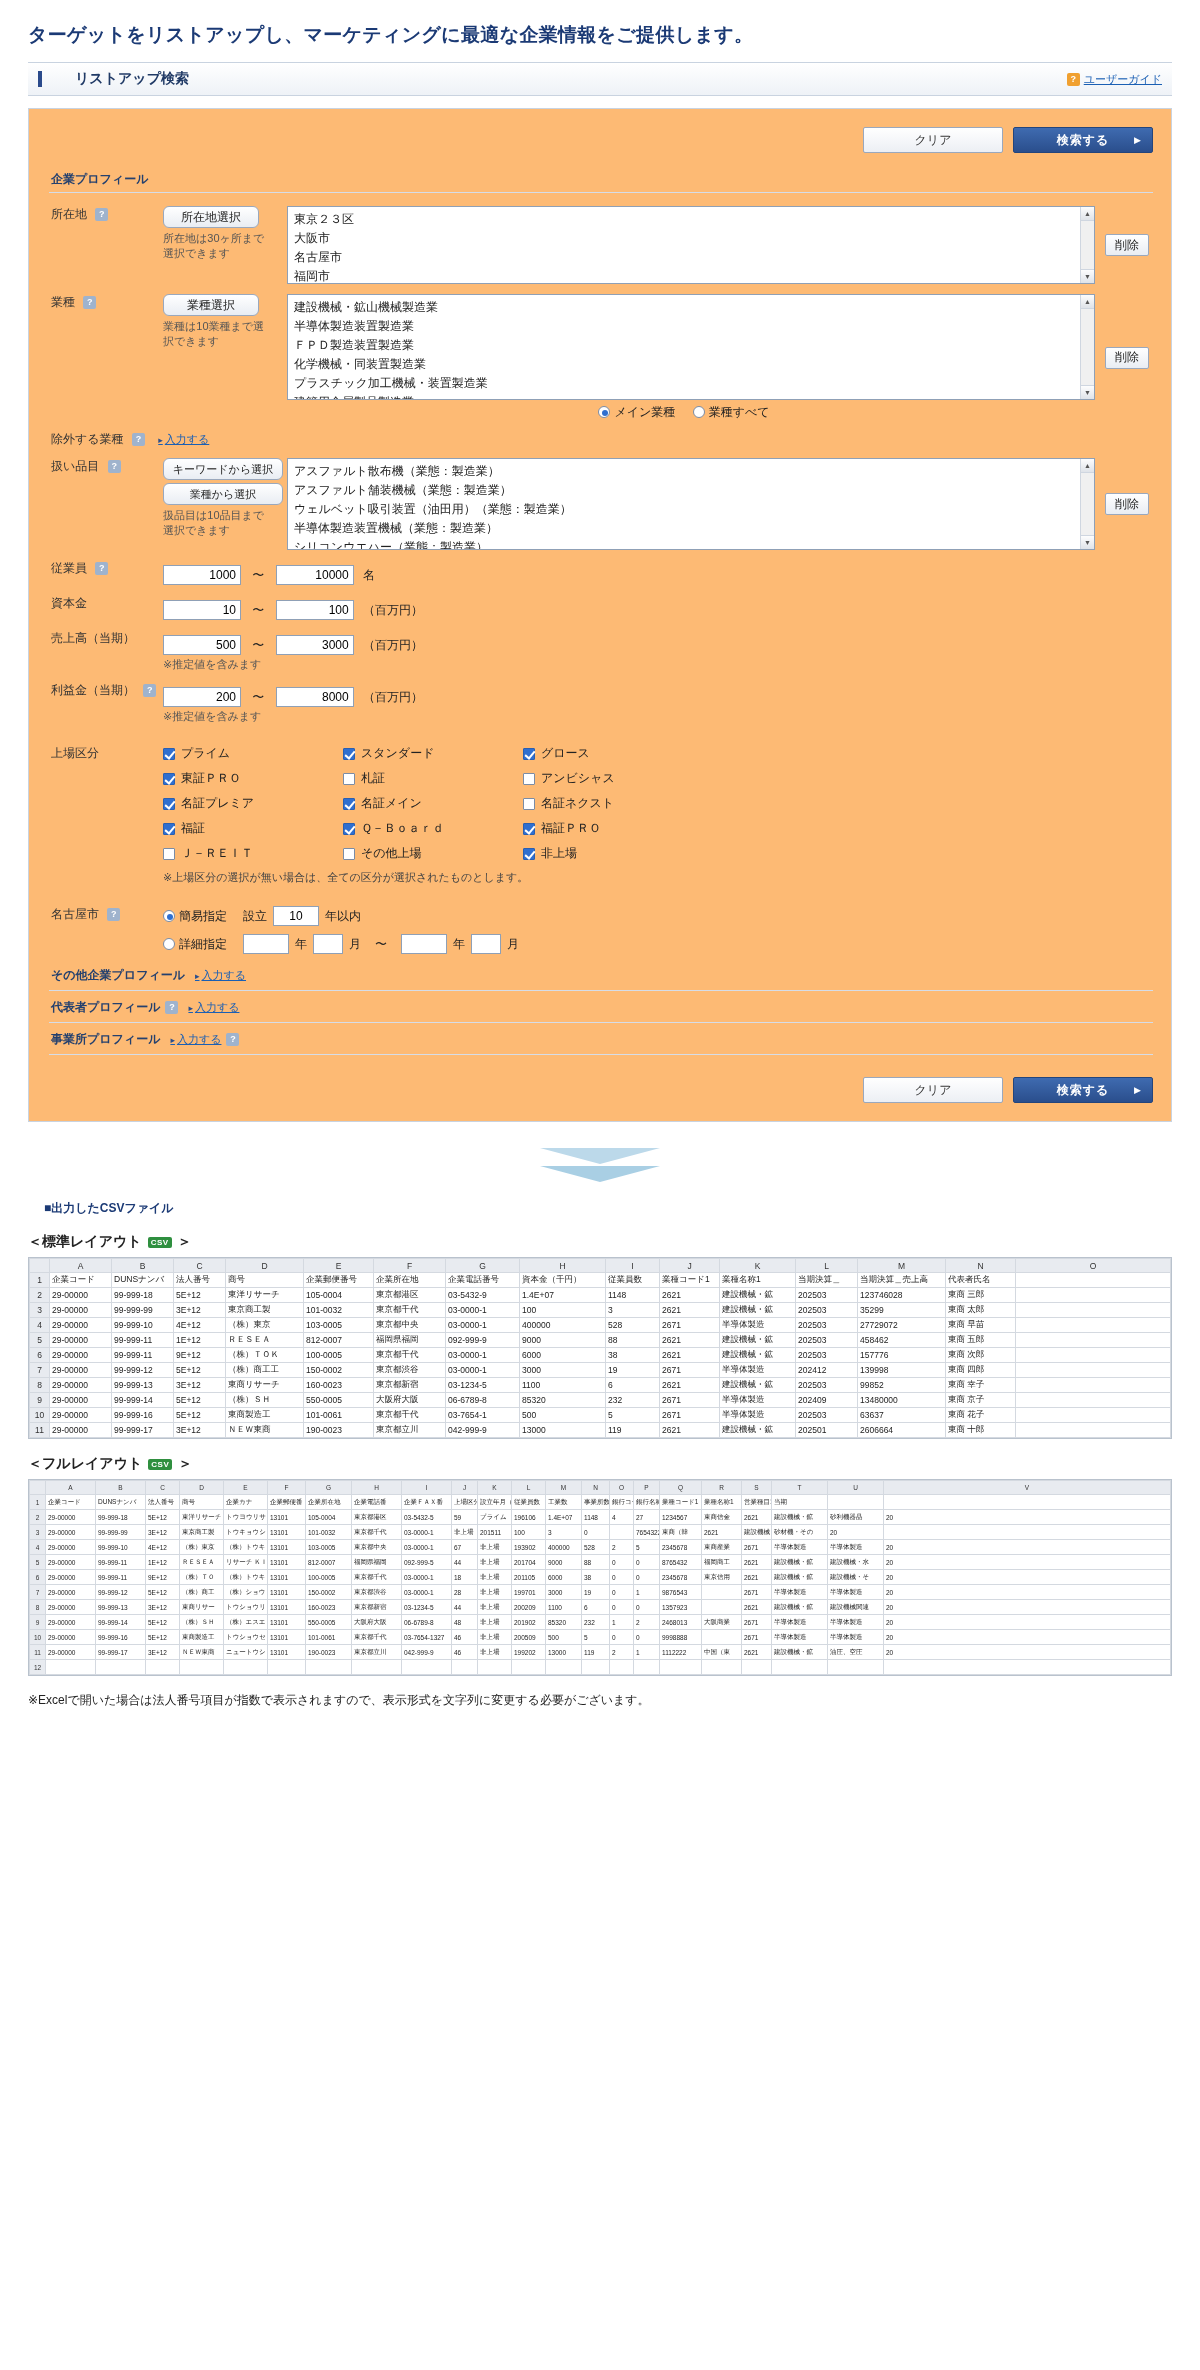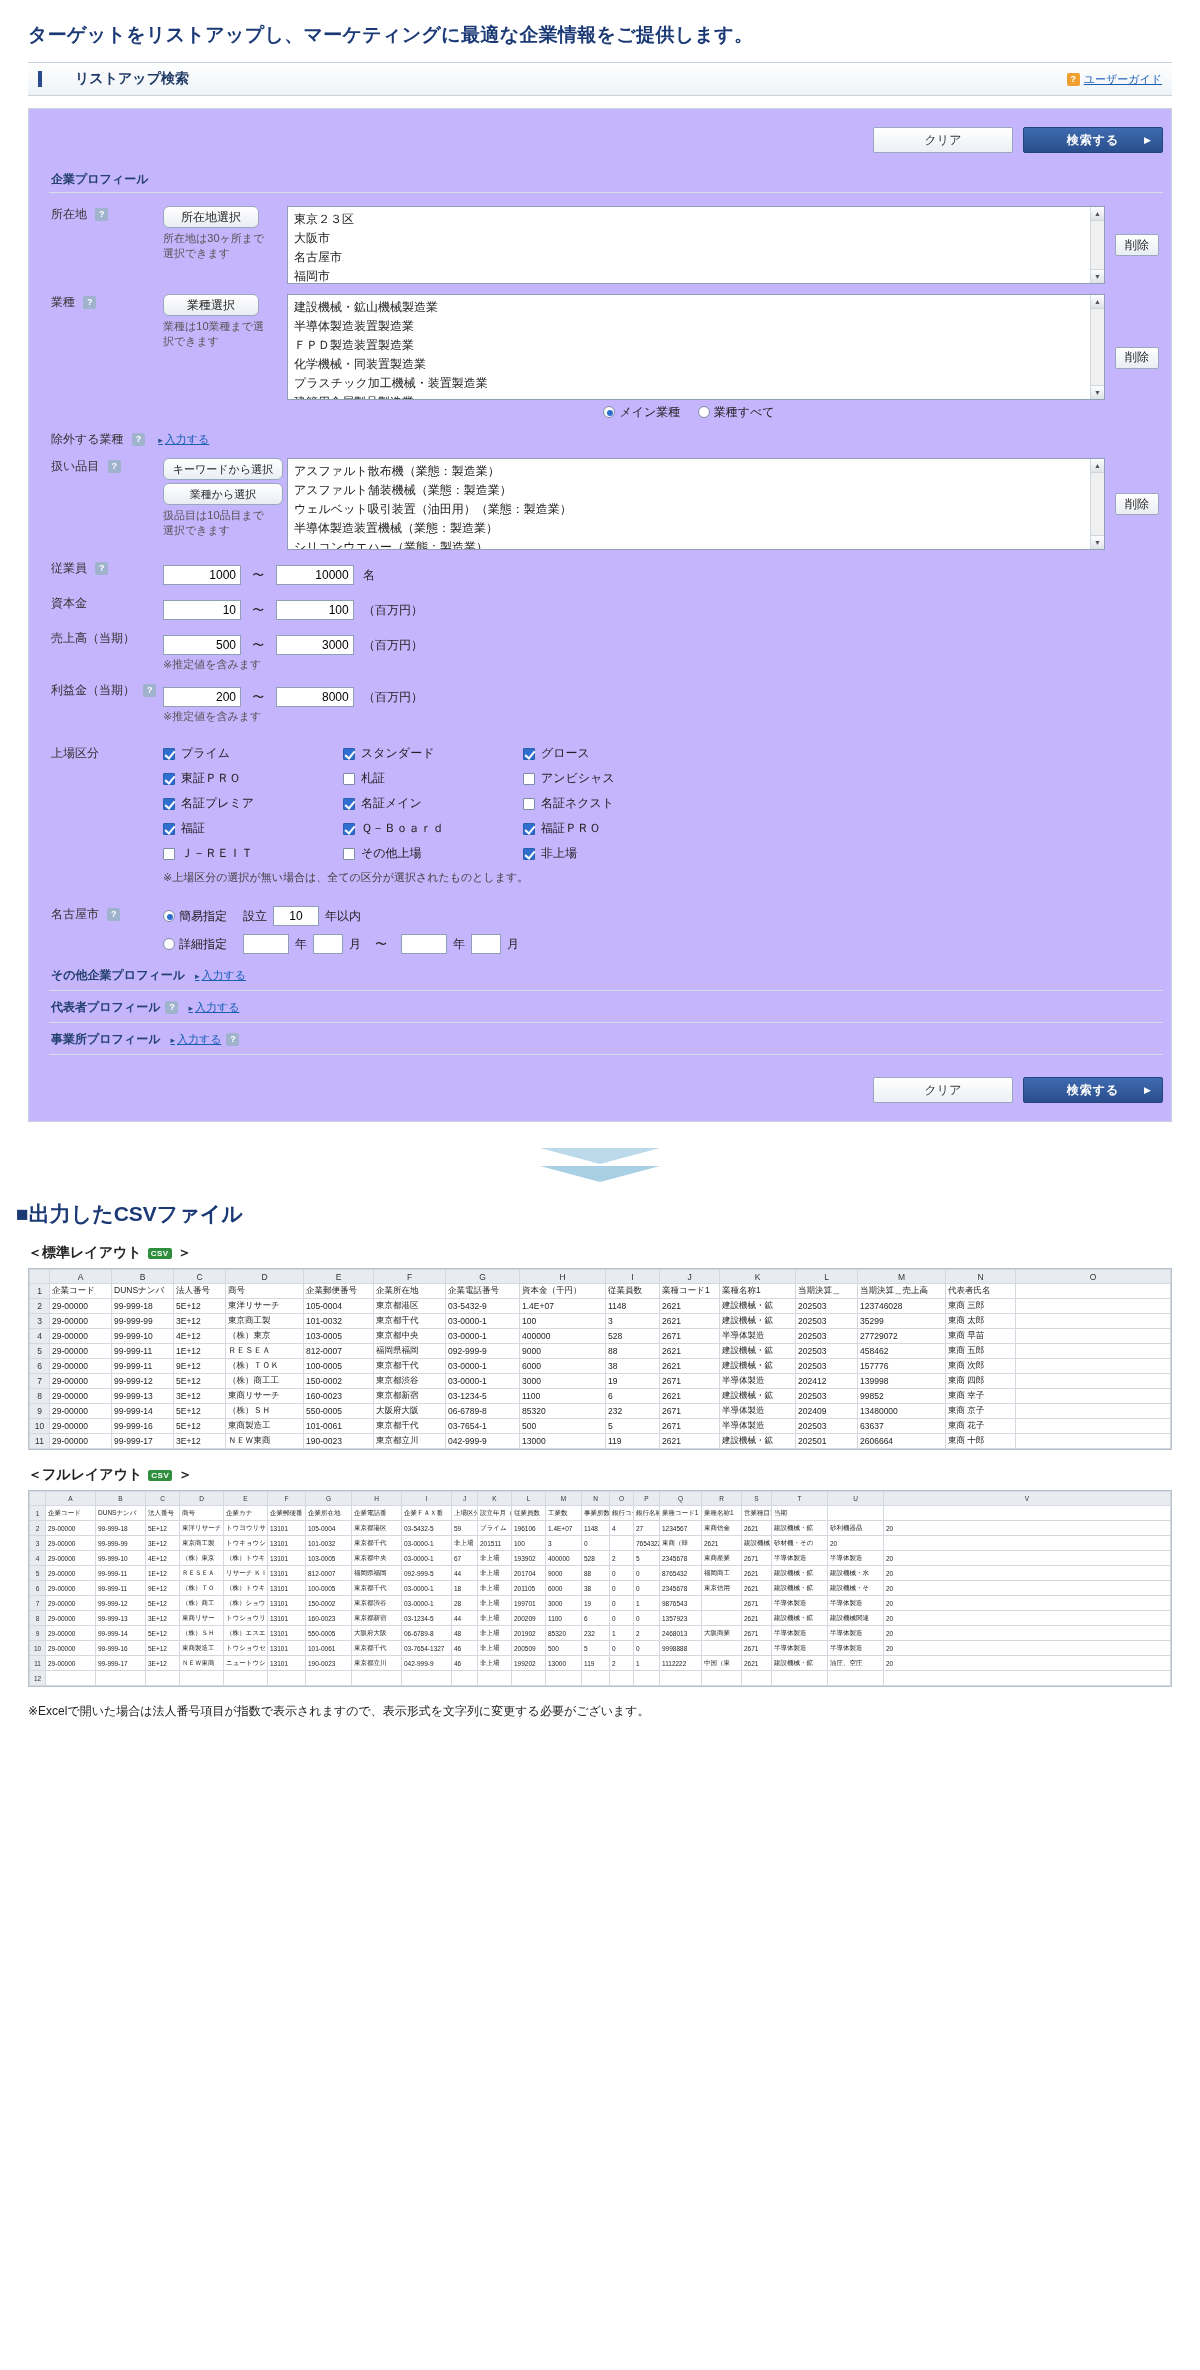--- a/index.html
+++ b/index.html
@@ -54,22 +54,22 @@
     background: #f0a030;
     border-radius: 2px;
     font-weight: bold;
   }
   .guide-text { text-decoration: underline; cursor: pointer; }
 
   
   .form-box {
     margin: 12px 28px 0 28px;
     border: 1px solid #c9d3e0;
-    background: #c4b5fd;
-    padding: 18px 8px 16px 20px;
+    background: #fdba74;
+    padding: 18px 18px 16px 20px;
   }
   .btn-row {
     display: flex;
     justify-content: flex-end;
     gap: 10px;
     margin-bottom: 14px;
   }
   .btn {
     width: 140px; height: 26px;
     font-size: 12px;
@@ -247,22 +247,22 @@
   .chev {
     width: 0; height: 0;
     border-left: 60px solid transparent;
     border-right: 60px solid transparent;
     border-top: 16px solid #bcd9ea;
   }
   .chev.two { border-top-color: #a9cfe4; }
 
   
   .csv-heading {
-    font-size: 21px; font-weight: bold; color: #1b3a75;
-    margin: 18px 0 12px 16px;
+    font-size: 12px; font-weight: bold; color: #1b3a75;
+    margin: 18px 0 12px 44px;
   }
   .csv-sub {
     font-size: 14px; font-weight: bold; color: #222;
     margin: 16px 0 6px 28px;
     display: flex; align-items: center; gap: 6px;
   }
   .csv-badge {
     display: inline-block;
     font-size: 8px; font-weight: bold; color: #fff;
     background: #2f8f3f;

